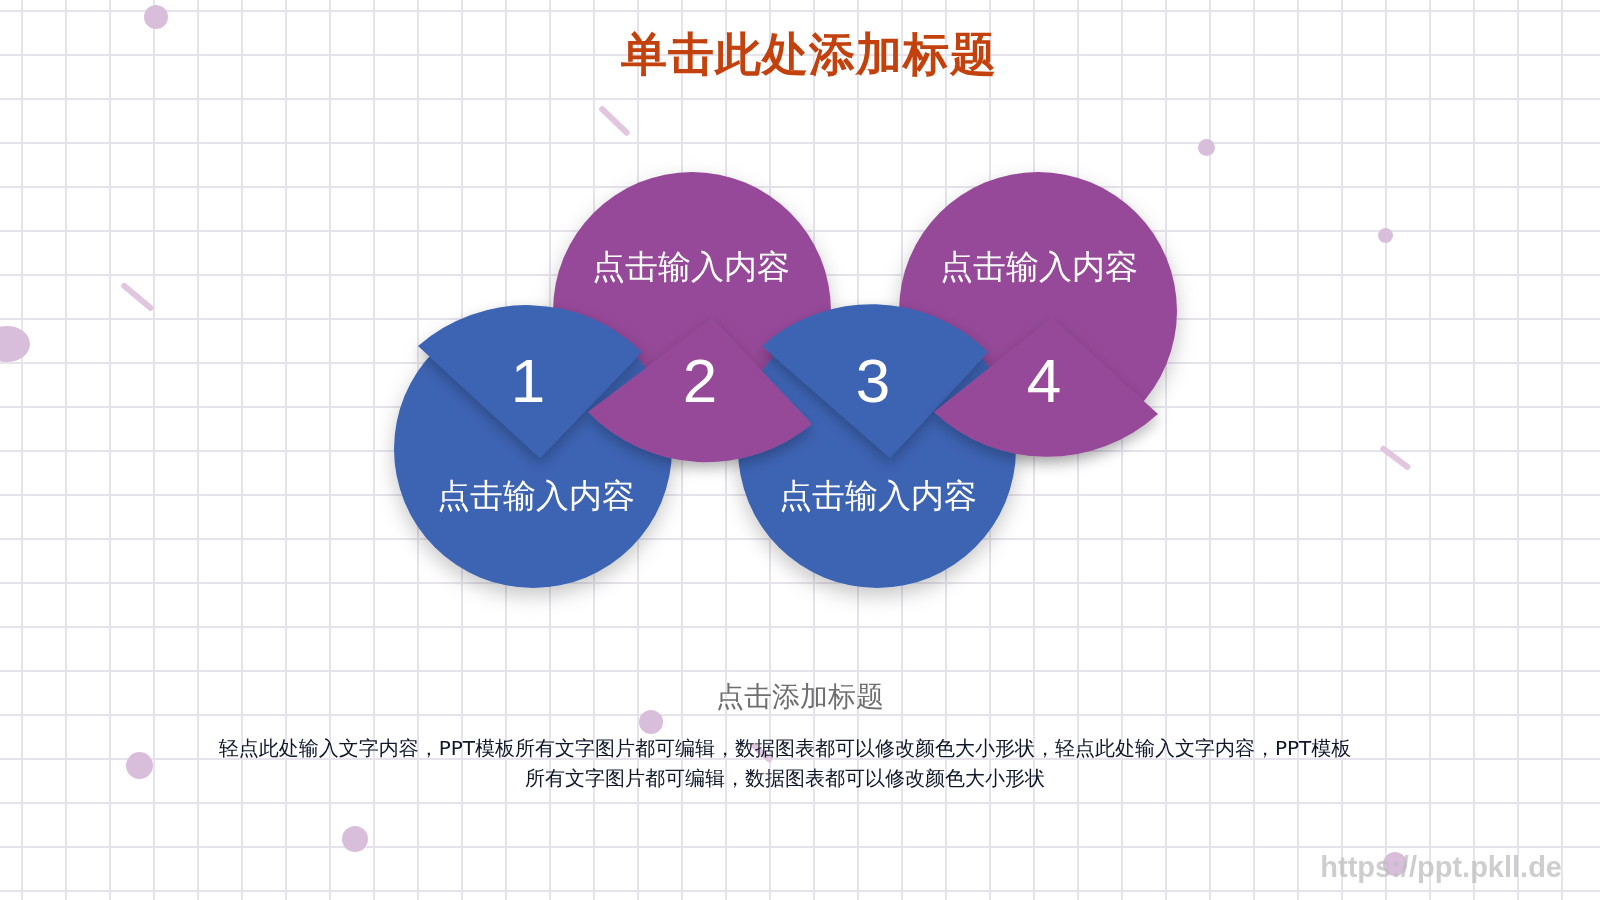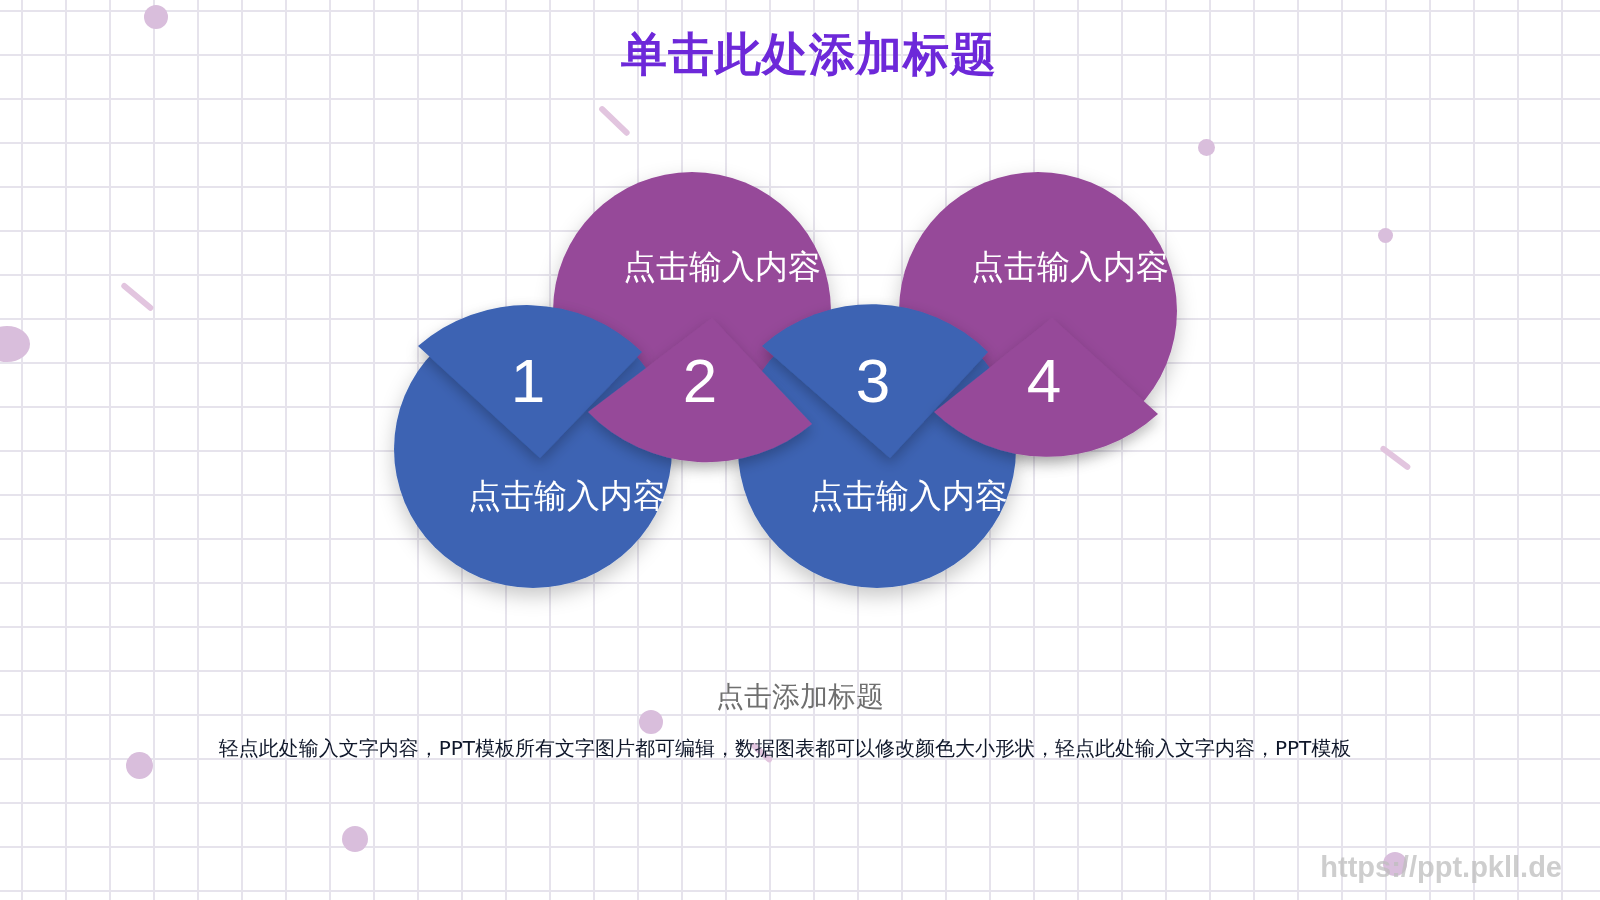--- a/index.html
+++ b/index.html
@@ -8,27 +8,27 @@
     background-color: #ffffff;
     background-image:
       linear-gradient(to right, #e6e3ec 2px, transparent 2px),
       linear-gradient(to bottom, #e6e3ec 2px, transparent 2px);
     background-size: 44px 44px;
     background-position: 21px 10px;
     font-family: "DejaVu Sans", "Liberation Sans", sans-serif;
   }
   .title {
     position: absolute; left: 18px; right: 0; top: 24px; text-align: center;
-    font-size: 46px; font-weight: bold; color: #6d28d9; letter-spacing: 1px;
+    font-size: 46px; font-weight: bold; color: #c2410c; letter-spacing: 1px;
   }
   .deco-dot { position: absolute; border-radius: 50%; background: #d9bedc; }
   .deco-dash { position: absolute; height: 6px; border-radius: 3px; background: #e2c5df; transform-origin: left center; }
   svg.diagram { position: absolute; left: 0; top: 0; }
   .circle-label {
-    position: absolute; width: 260px; text-align: right; color: #ffffff;
+    position: absolute; width: 260px; text-align: center; color: #ffffff;
     font-size: 33px; letter-spacing: 0px;
   }
   .num {
     position: absolute; width: 80px; text-align: center; color: #ffffff;
     font-family: "Liberation Sans", sans-serif; font-size: 62px;
   }
   .subheading {
     position: absolute; left: 0; right: 0; top: 678px; text-align: center;
     font-size: 28px; color: #6f6f6f;
   }
@@ -90,15 +90,16 @@
 <div class="circle-label" style="left:748px;top:474px;">点击输入内容</div>
 
 <div class="num" style="left:488px;top:345px;">1</div>
 <div class="num" style="left:660px;top:345px;">2</div>
 <div class="num" style="left:833px;top:345px;">3</div>
 <div class="num" style="left:1004px;top:345px;">4</div>
 
 <div class="subheading">点击添加标题</div>
 <div class="body-text">
   <div>轻点此处输入文字内容，PPT模板所有文字图片都可编辑，数据图表都可以修改颜色大小形状，轻点此处输入文字内容，PPT模板</div>
+  <div>所有文字图片都可编辑，数据图表都可以修改颜色大小形状</div>
 </div>
 
 <div class="watermark">https://ppt.pkll.de</div>
 
 </body></html>

